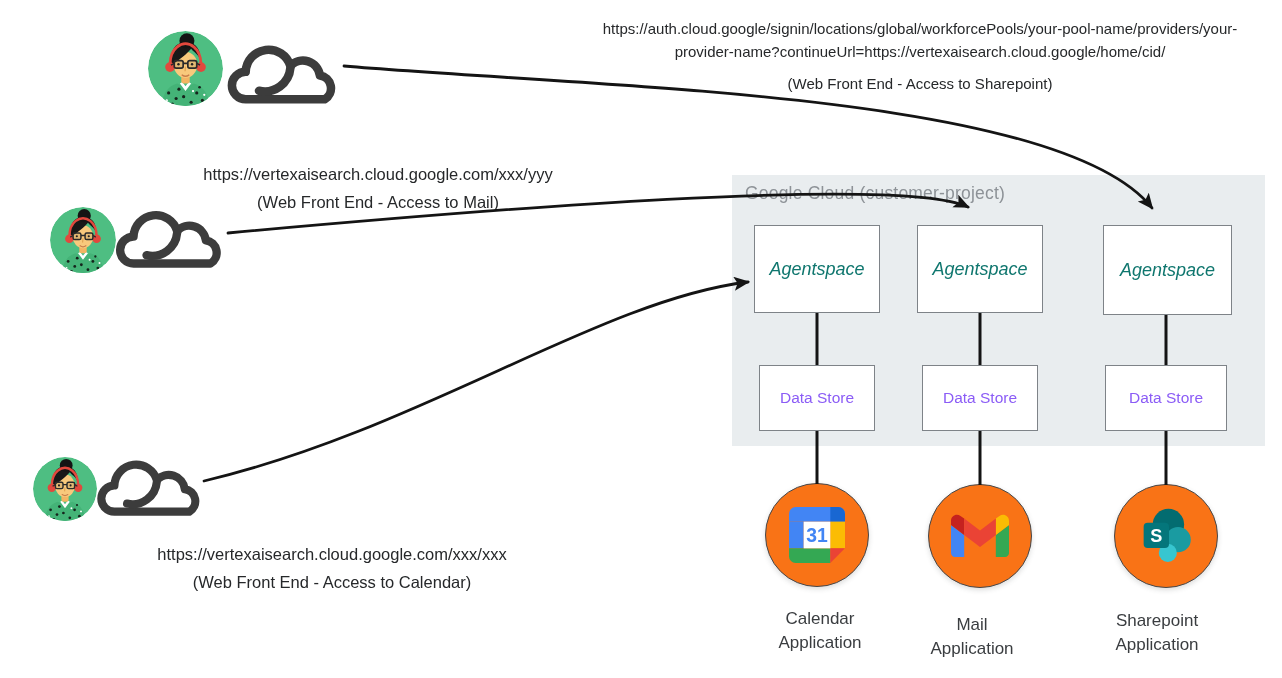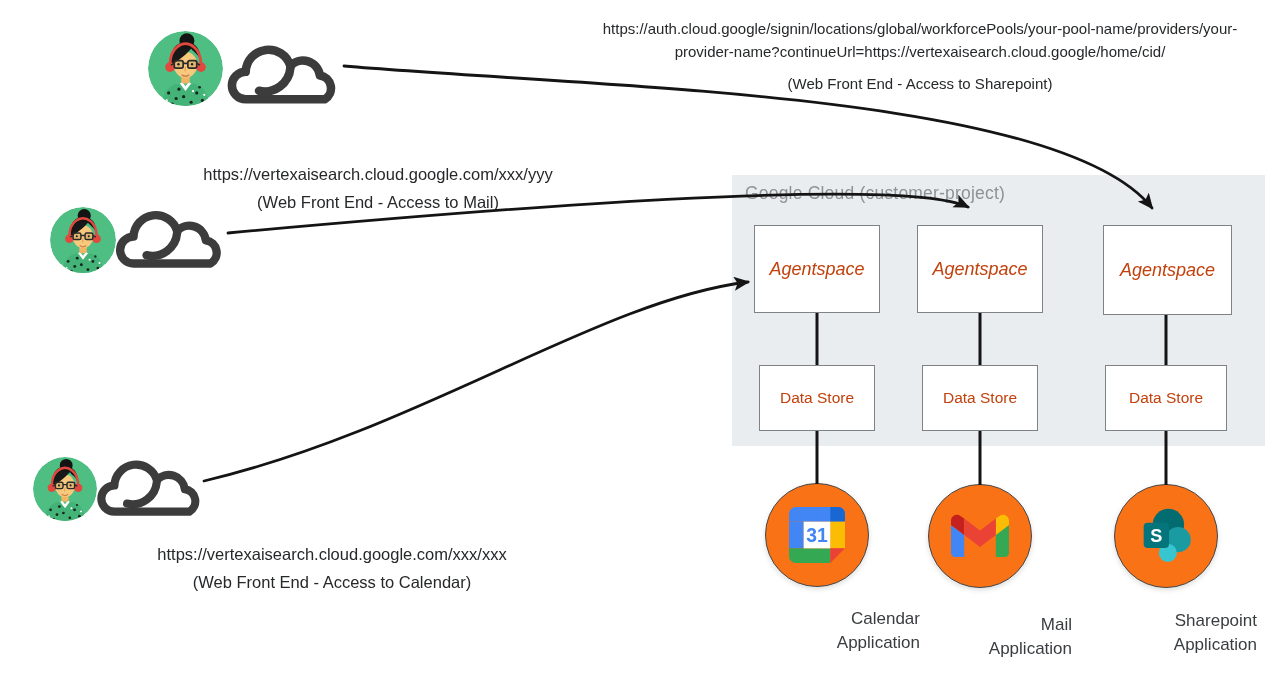--- a/index.html
+++ b/index.html
@@ -6,27 +6,27 @@
   .canvas{
     position:relative;width:1282px;height:678px;background:#fff;overflow:hidden;
     font-family:"Liberation Sans",sans-serif;color:#26282a;
   }
   
   .gcp-box{position:absolute;left:732px;top:175px;width:533px;height:271px;background:#e9edef;}
   .gcp-label{position:absolute;left:13px;top:8px;font-size:17.5px;color:#8d9297;letter-spacing:.2px;}
   
   .node{position:absolute;background:#fff;border:1.5px solid #7e8388;box-sizing:border-box;
         display:flex;align-items:center;justify-content:center;}
-  .node.agentspace{font-style:italic;font-size:18px;color:#c2410c;}
-  .node.datastore{font-size:15.5px;color:#c2410c;}
+  .node.agentspace{font-style:italic;font-size:18px;color:#0f766e;}
+  .node.datastore{font-size:15.5px;color:#8b5cf6;}
   
   .app-circle{position:absolute;width:104px;height:104px;border-radius:50%;background:#f97316;
       border:1.5px solid #46484b;box-sizing:border-box;display:flex;align-items:center;justify-content:center;
       box-shadow:0 2px 5px rgba(60,64,67,.18);}
-  .app-label{position:absolute;width:200px;text-align:right;font-size:17px;line-height:24px;color:#3a3d40;}
+  .app-label{position:absolute;width:200px;text-align:center;font-size:17px;line-height:24px;color:#3a3d40;}
   
   .ann{position:absolute;text-align:center;}
   .ann .url{white-space:nowrap;}
   .ann-top{left:570px;top:18px;width:700px;font-size:15px;line-height:22.5px;}
   .ann-top .cap{margin-top:10px;}
   .ann-mail{left:178px;top:160px;width:400px;font-size:16.5px;line-height:28px;}
   .ann-cal{left:132px;top:540px;width:400px;font-size:16.5px;line-height:28px;}
   svg.overlay{position:absolute;left:0;top:0;pointer-events:none;}
   svg.glyph{position:absolute;}
 </style>

